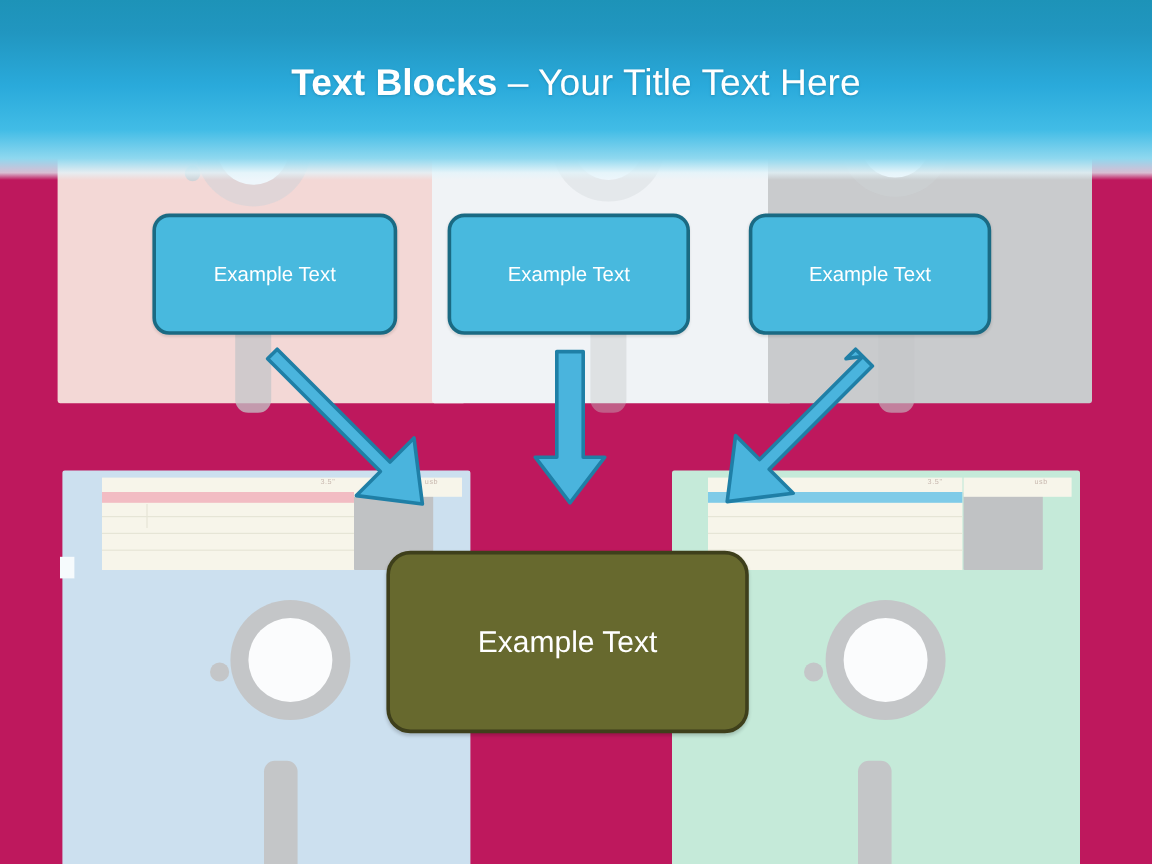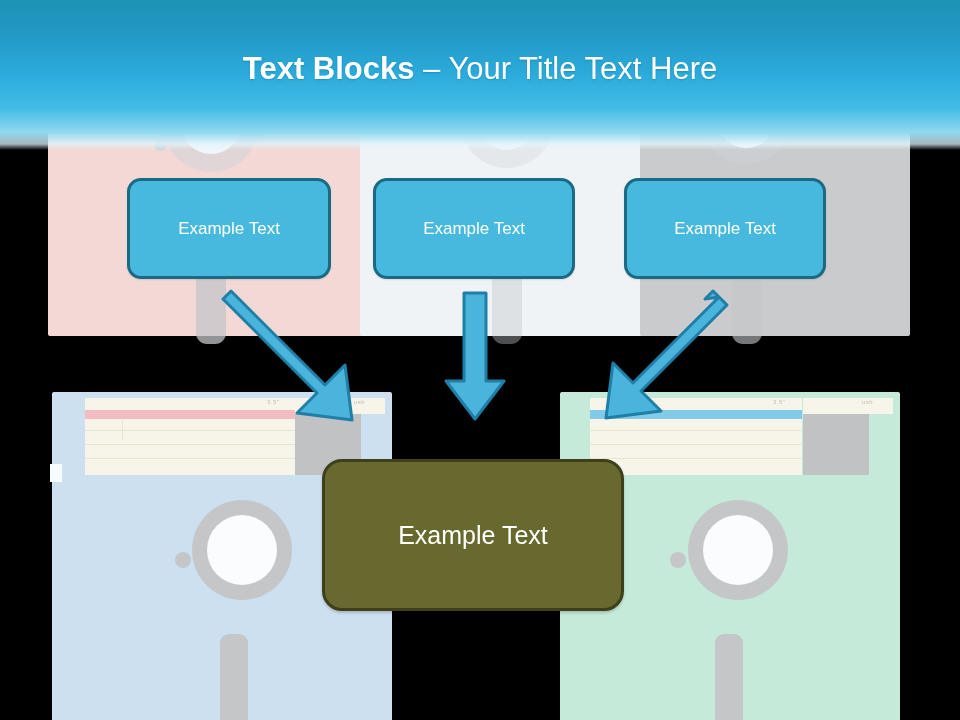--- a/index.html
+++ b/index.html
@@ -4,21 +4,21 @@
 <style>
   html,body{margin:0;padding:0;}
   body{
     width:960px;height:720px;overflow:hidden;
     font-family:"Liberation Sans", sans-serif;
     background:#f4fafc;
     position:relative;
   }
   #slide{
     position:absolute;left:0;top:0;width:960px;height:720px;
-    overflow:hidden;background:#000000;
+    overflow:hidden;background:#be185d;
   }
 
   
   .photo{position:absolute;left:0;top:0;width:960px;height:720px;}
 
   .floppy{position:absolute;}
   .fl-body{position:absolute;left:0;top:0;width:100%;height:100%;border-radius:2px;}
   .fl-label{position:absolute;background:#f7f5ea;}
   .fl-stripe{position:absolute;}
   .fl-line{position:absolute;background:#e6e5d6;height:1px;}

